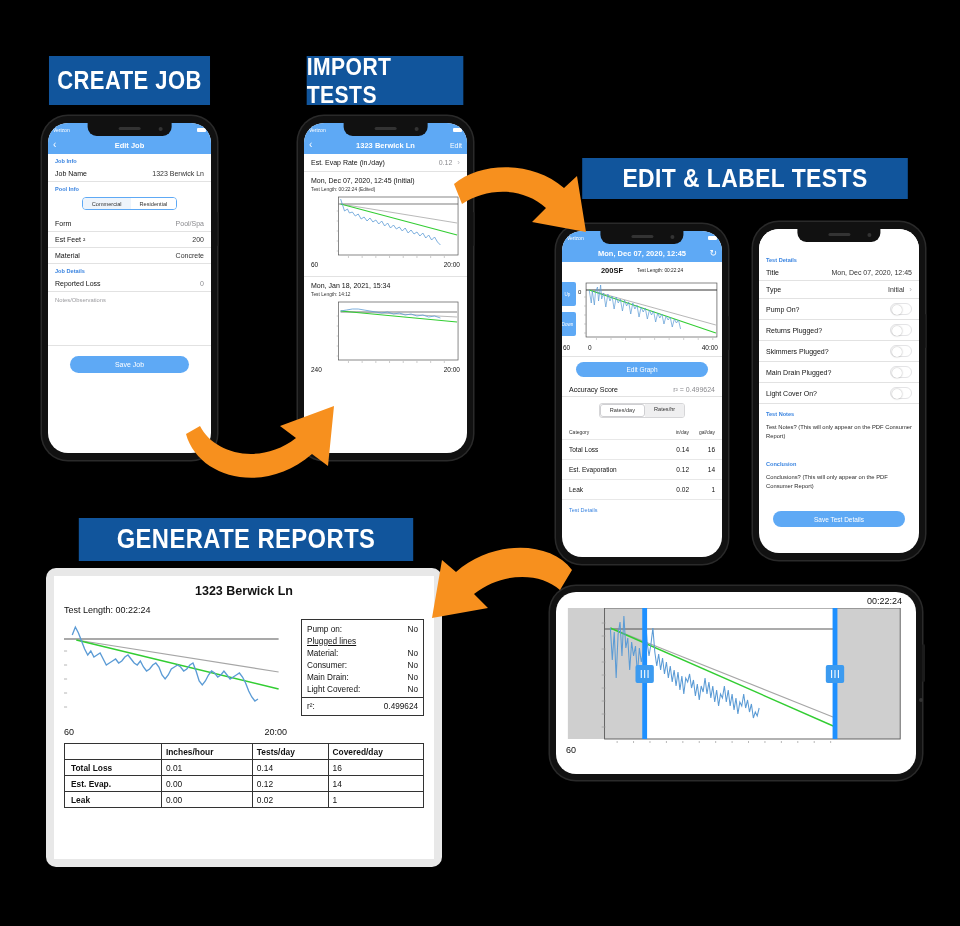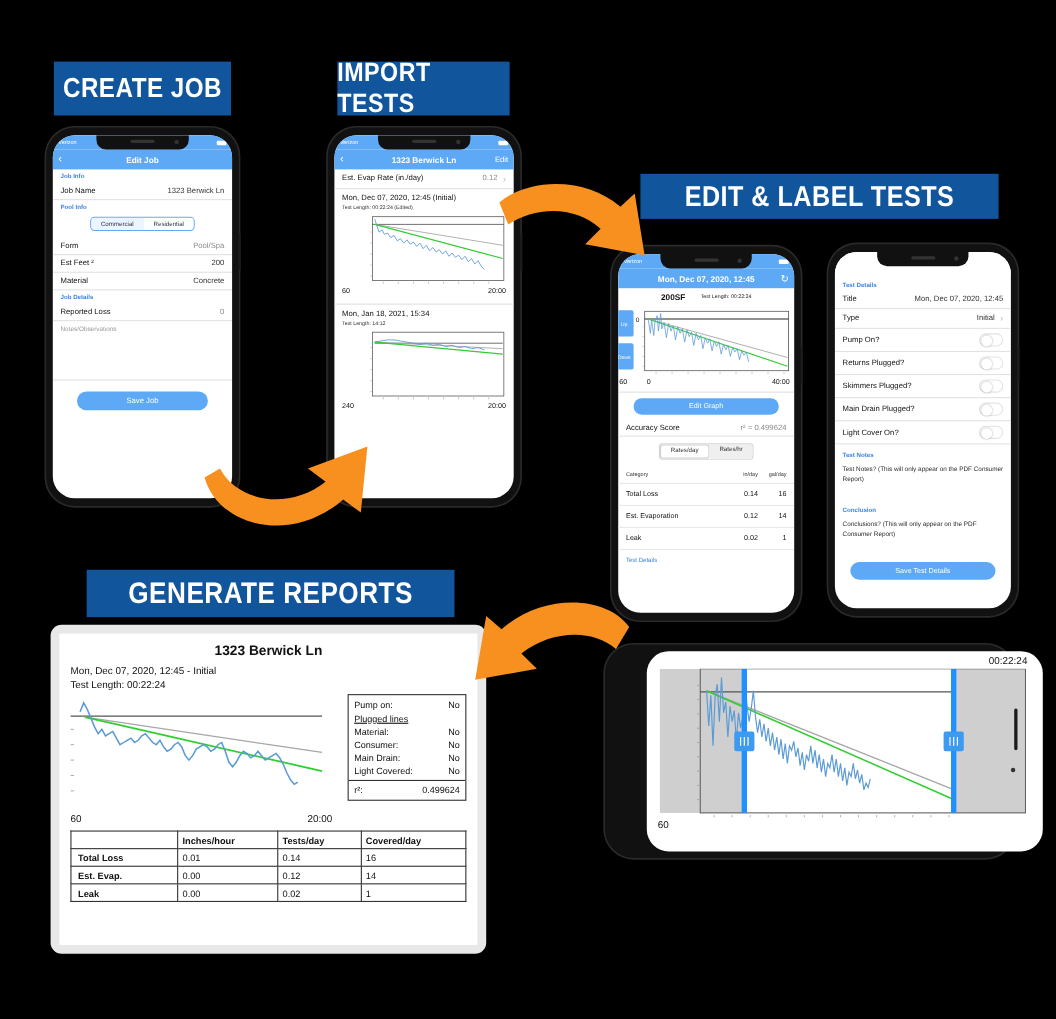--- a/index.html
+++ b/index.html
@@ -151,21 +151,21 @@
     font-weight: 400;
   }
   table.rpt th { font-weight: 600; }
   table.rpt td.first { text-align: left; font-weight: 700; padding-left: 6px; }
 
   
   .tablet {
     position: absolute; background: #111; border-radius: 26px; padding: 6px;
     box-shadow: 0 0 0 1.5px #2a2a2a;
   }
-  .tablet .screen { background: #fff; border-radius: 20px; width: 100%; height: 100%; overflow: hidden; position: relative; margin-left: 32px; }
+  .tablet .screen { background: #fff; border-radius: 20px; width: 100%; height: 100%; overflow: hidden; position: relative; }
 </style>
 </head>
 <body>
 
 <div id="stage">
 
   <div class="banner" style="left:38px; top:56px; width:183px; height:49px; font-size:25px;">
     <span>Create Job</span>
   </div>
 
@@ -489,21 +489,20 @@
       <div style="padding:8px 14px 0;">
         <div class="pill-btn" style="font-size:6.5px;padding:4.5px 0;">Save Test Details</div>
       </div>
     </div>
     <div class="side-btn" style="right:-2px; top:92px; width:2.5px; height:34px;"></div>
   </div>
 
   <div id="report-wrap" style="left:46px; top:568px; width:396px; height:299px;">
     <div id="report-page">
       <h1>1323 Berwick Ln</h1>
-      <div class="rpt-line">Mon, Dec 07, 2020, 12:45  - Initial</div>
       <div class="rpt-line" style="margin-bottom:4px;">Test Length: 00:22:24</div>
 
       <div style="display:flex; gap:10px; align-items:flex-start;">
 
         <div style="flex:1;">
           <div class="chartbox" style="height:104px;">
             <svg viewBox="0 0 220 104" preserveAspectRatio="none">
               <line x1="0" y1="20" x2="208" y2="20" stroke="#555" stroke-width="1"></line>
               <line x1="12" y1="21" x2="208" y2="53" stroke="#A6A6A6" stroke-width="1.1"></line>
               <line x1="12" y1="21" x2="208" y2="70" stroke="#32CD32" stroke-width="1.6"></line>
@@ -516,21 +515,21 @@
                 <line x1="0" y1="88" x2="3" y2="88"></line>
               </g>
             </svg>
           </div>
           <div style="display:flex;justify-content:space-between;font-size:9px;color:#111;padding:4px 4px 0 0;">
             <span>60</span>
             <span>20:00</span>
           </div>
         </div>
 
-        <div class="facts" style="width:108px;">
+        <div class="facts" style="width:123px;">
           <div class="f">
             <span>Pump on:</span>
             <span>No</span>
           </div>
           <div class="f">
             <span class="u">Plugged lines</span>
           </div>
           <div class="f">
             <span>Material:</span>
             <span>No</span>

